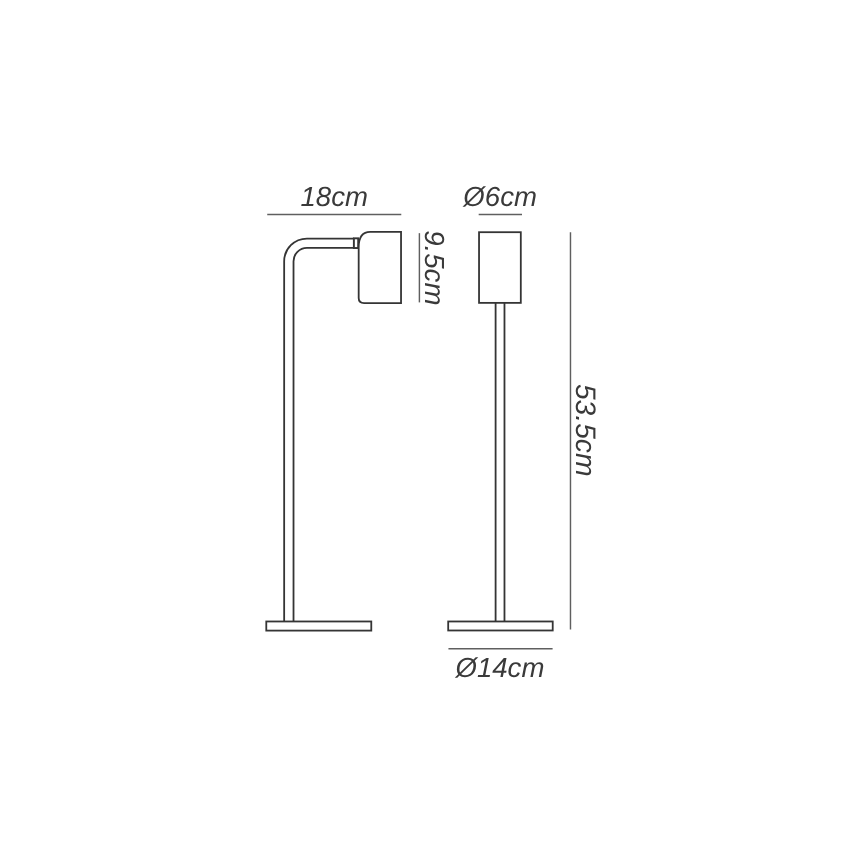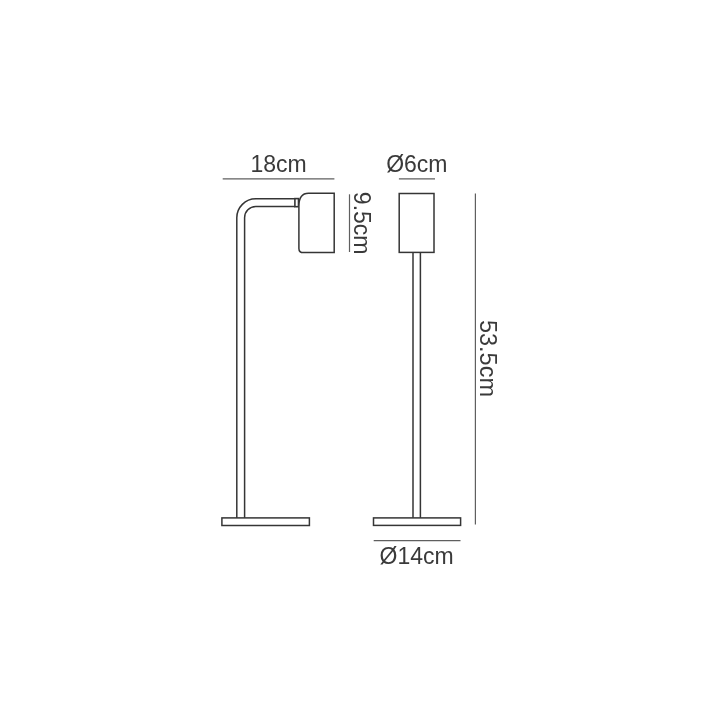--- a/index.html
+++ b/index.html
@@ -1,16 +1,16 @@
 <!DOCTYPE html>
 <html><head>
 <meta charset="utf-8">
 <style>
   html,body{margin:0;padding:0;background:#ffffff;}
-  .wrap{width:647px;height:720px;position:relative;background:#ffffff;overflow:hidden;}
+  .wrap{width:647px;height:720px;position:relative;background:#ffffff;overflow:hidden;font-style:italic;}
   svg text{font-family:"Liberation Sans",sans-serif;fill:#3a3a3a;}
 </style>
 </head>
 <body>
 
 <div class="wrap">
 <svg width="720" height="720" viewBox="0 0 720 720" xmlns="http://www.w3.org/2000/svg">
 
   <rect x="0" y="0" width="720" height="720" fill="#ffffff"></rect>
 

